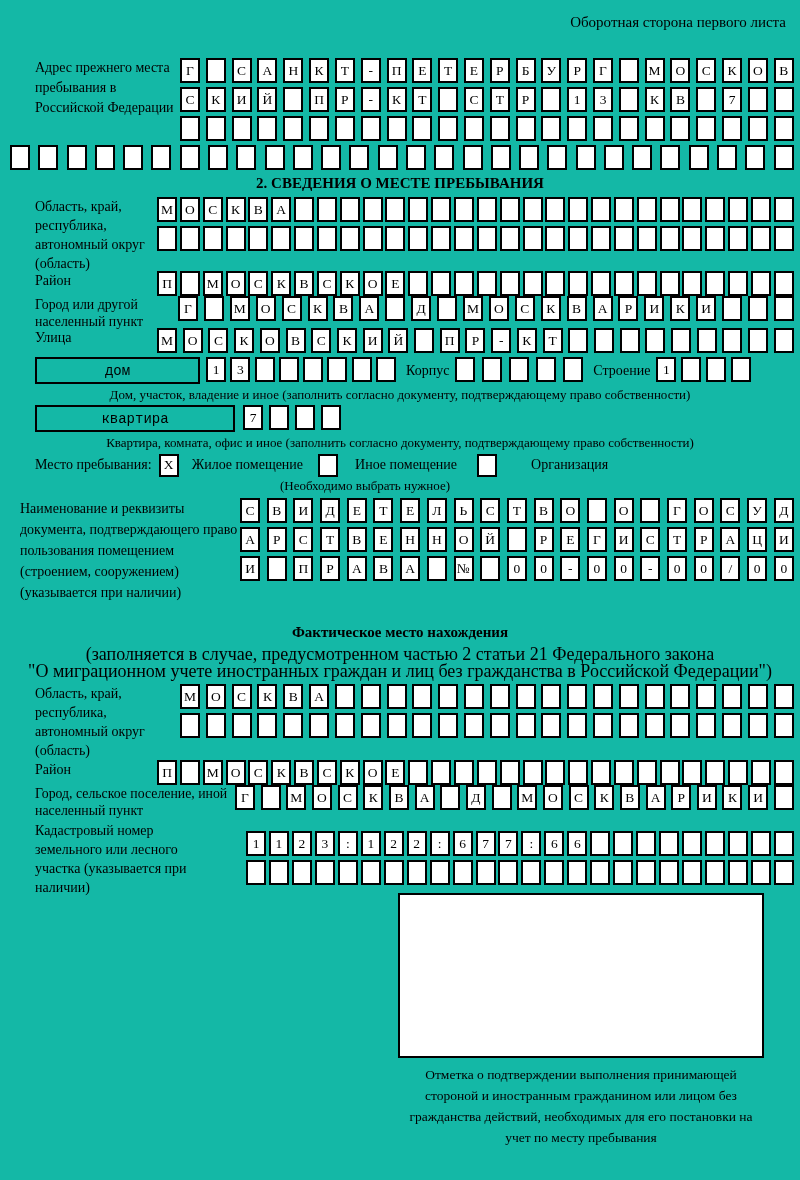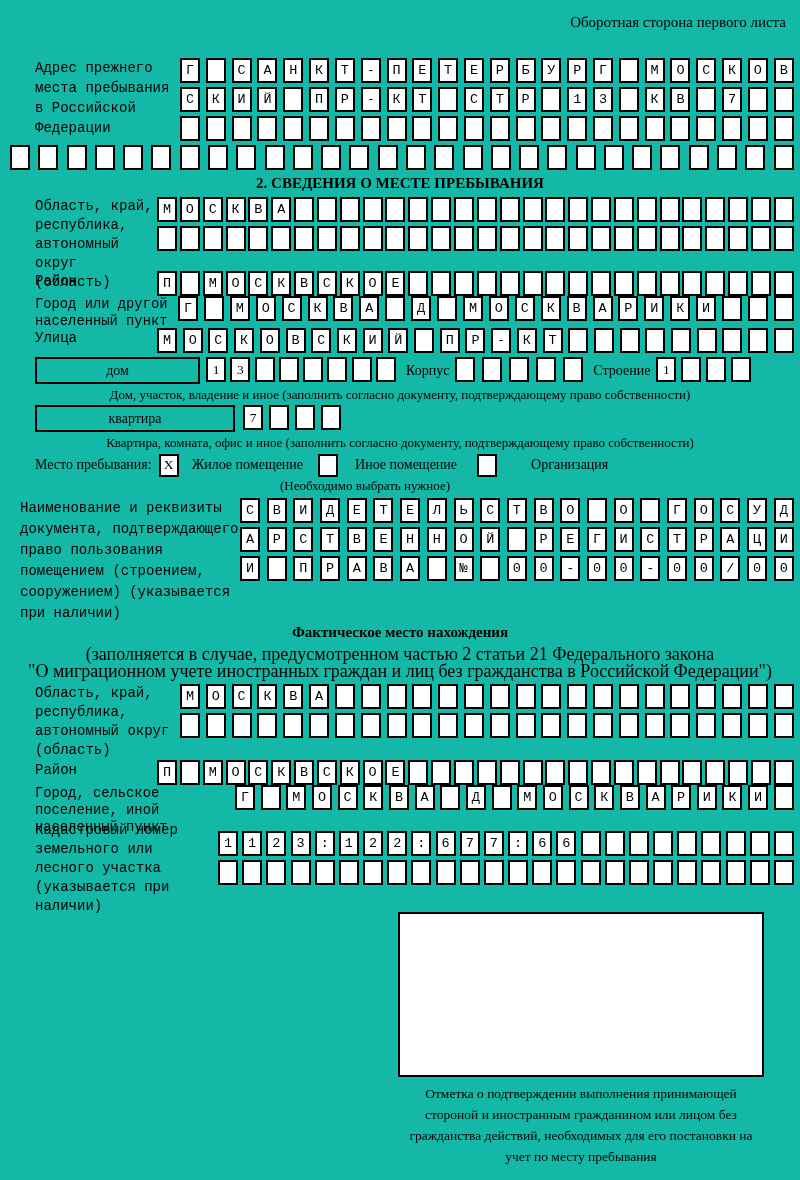--- a/index.html
+++ b/index.html
@@ -4,21 +4,21 @@
 <style>
   html,body{margin:0;padding:0;background:#fff;}
   .page{
     position:relative;width:800px;height:1180px;box-sizing:border-box;
     background:#14b8a6;color:#000;overflow:hidden;
     font-family:"Liberation Serif","DejaVu Serif",serif;
     padding-top:14px;
   }
   .hdr-note{font-size:15px;text-align:right;padding-right:14px;height:20px;}
 
-  .block{display:flex;align-items:flex-start;margin-left:35px;margin-right:6px;font-family:Liberation Mono, monospace;}
+  .block{display:flex;align-items:flex-start;margin-left:35px;margin-right:6px;}
   .label{flex-shrink:0;font-size:14px;line-height:20px;}
   .w145{width:145px;}
   .w122{width:122px;}
   .w143{width:143px;}
   .w200{width:200px;}
   .w183{width:183px;}
   .w220{width:220px;line-height:21px;}
   .rows{flex:1;display:flex;flex-direction:column;gap:4px;}
   .cells{flex:1;display:flex;justify-content:space-between;}
   .cell{
@@ -33,21 +33,21 @@
   .s1{margin-top:24px;}
   .t2{margin-top:5px;}
   .region-block{margin-top:2px;height:74px;}
   .region-block .label{line-height:19px;}
   .district-block{margin-top:0;}
   .city-block{margin-top:0;height:32px;overflow:visible;}
   .city-block .label{line-height:17px;font-size:13.8px;}
   .street-block{margin-top:0;}
 
   .house-row{display:flex;align-items:flex-start;margin:4px 6px 0 35px;}
-  .wide-box{height:27px;box-sizing:border-box;border:2px solid #000;display:flex;align-items:center;justify-content:center;font-size:14px;}
+  .wide-box{height:27px;box-sizing:border-box;border:2px solid #000;display:flex;align-items:center;justify-content:center;font-size:14px;font-family:Liberation Mono, monospace;}
   .hbox{width:165px;}
   .abox{width:200px;}
   .house-cells{width:190px;display:flex;justify-content:space-between;margin-left:6px;}
   .korpus-cells{width:128px;display:flex;justify-content:space-between;margin-left:6px;}
   .stroenie-cells{width:95px;display:flex;justify-content:space-between;margin-left:6px;}
   .inl-label{font-size:14px;line-height:27px;margin-left:10px;flex-shrink:0;}
   .apt-row{display:flex;align-items:flex-start;margin:2px 6px 0 35px;}
   .apt-cells{width:98px;display:flex;justify-content:space-between;margin-left:8px;}
 
   .stay-row{display:flex;align-items:center;margin:2px 6px 0 35px;font-size:14px;height:24px;}
@@ -61,21 +61,21 @@
   .doc-block{margin-top:4px;height:126px;margin-left:20px;}
   .doc-block .rows{gap:4px;}
 
   .fact-title{margin-top:0;}
   .fact-note{font-size:18px;text-align:center;height:17px;}
   .fact-note:first-of-type{margin-top:4px;}
   .fregion-block{margin-top:6px;height:76px;}
   .fregion-block .label{line-height:19px;}
   .fcity-block{height:36px;}
   .fcity-block .label{line-height:17px;font-size:13.8px;}
-  .cad-block{margin-top:0;}
+  .cad-block{margin-top:0;gap:28px;}
   .cad-block .label{line-height:19px;}
   .cad-block .rows{margin-top:10px;}
 
   .confirm-box{
     margin-left:398px;margin-top:-4px;width:366px;height:165px;
     box-sizing:border-box;border:2px solid #000;background:#fff;
   }
   .confirm-caption{
     margin-left:398px;margin-top:6px;width:366px;
     font-size:13.5px;line-height:21px;text-align:center;

